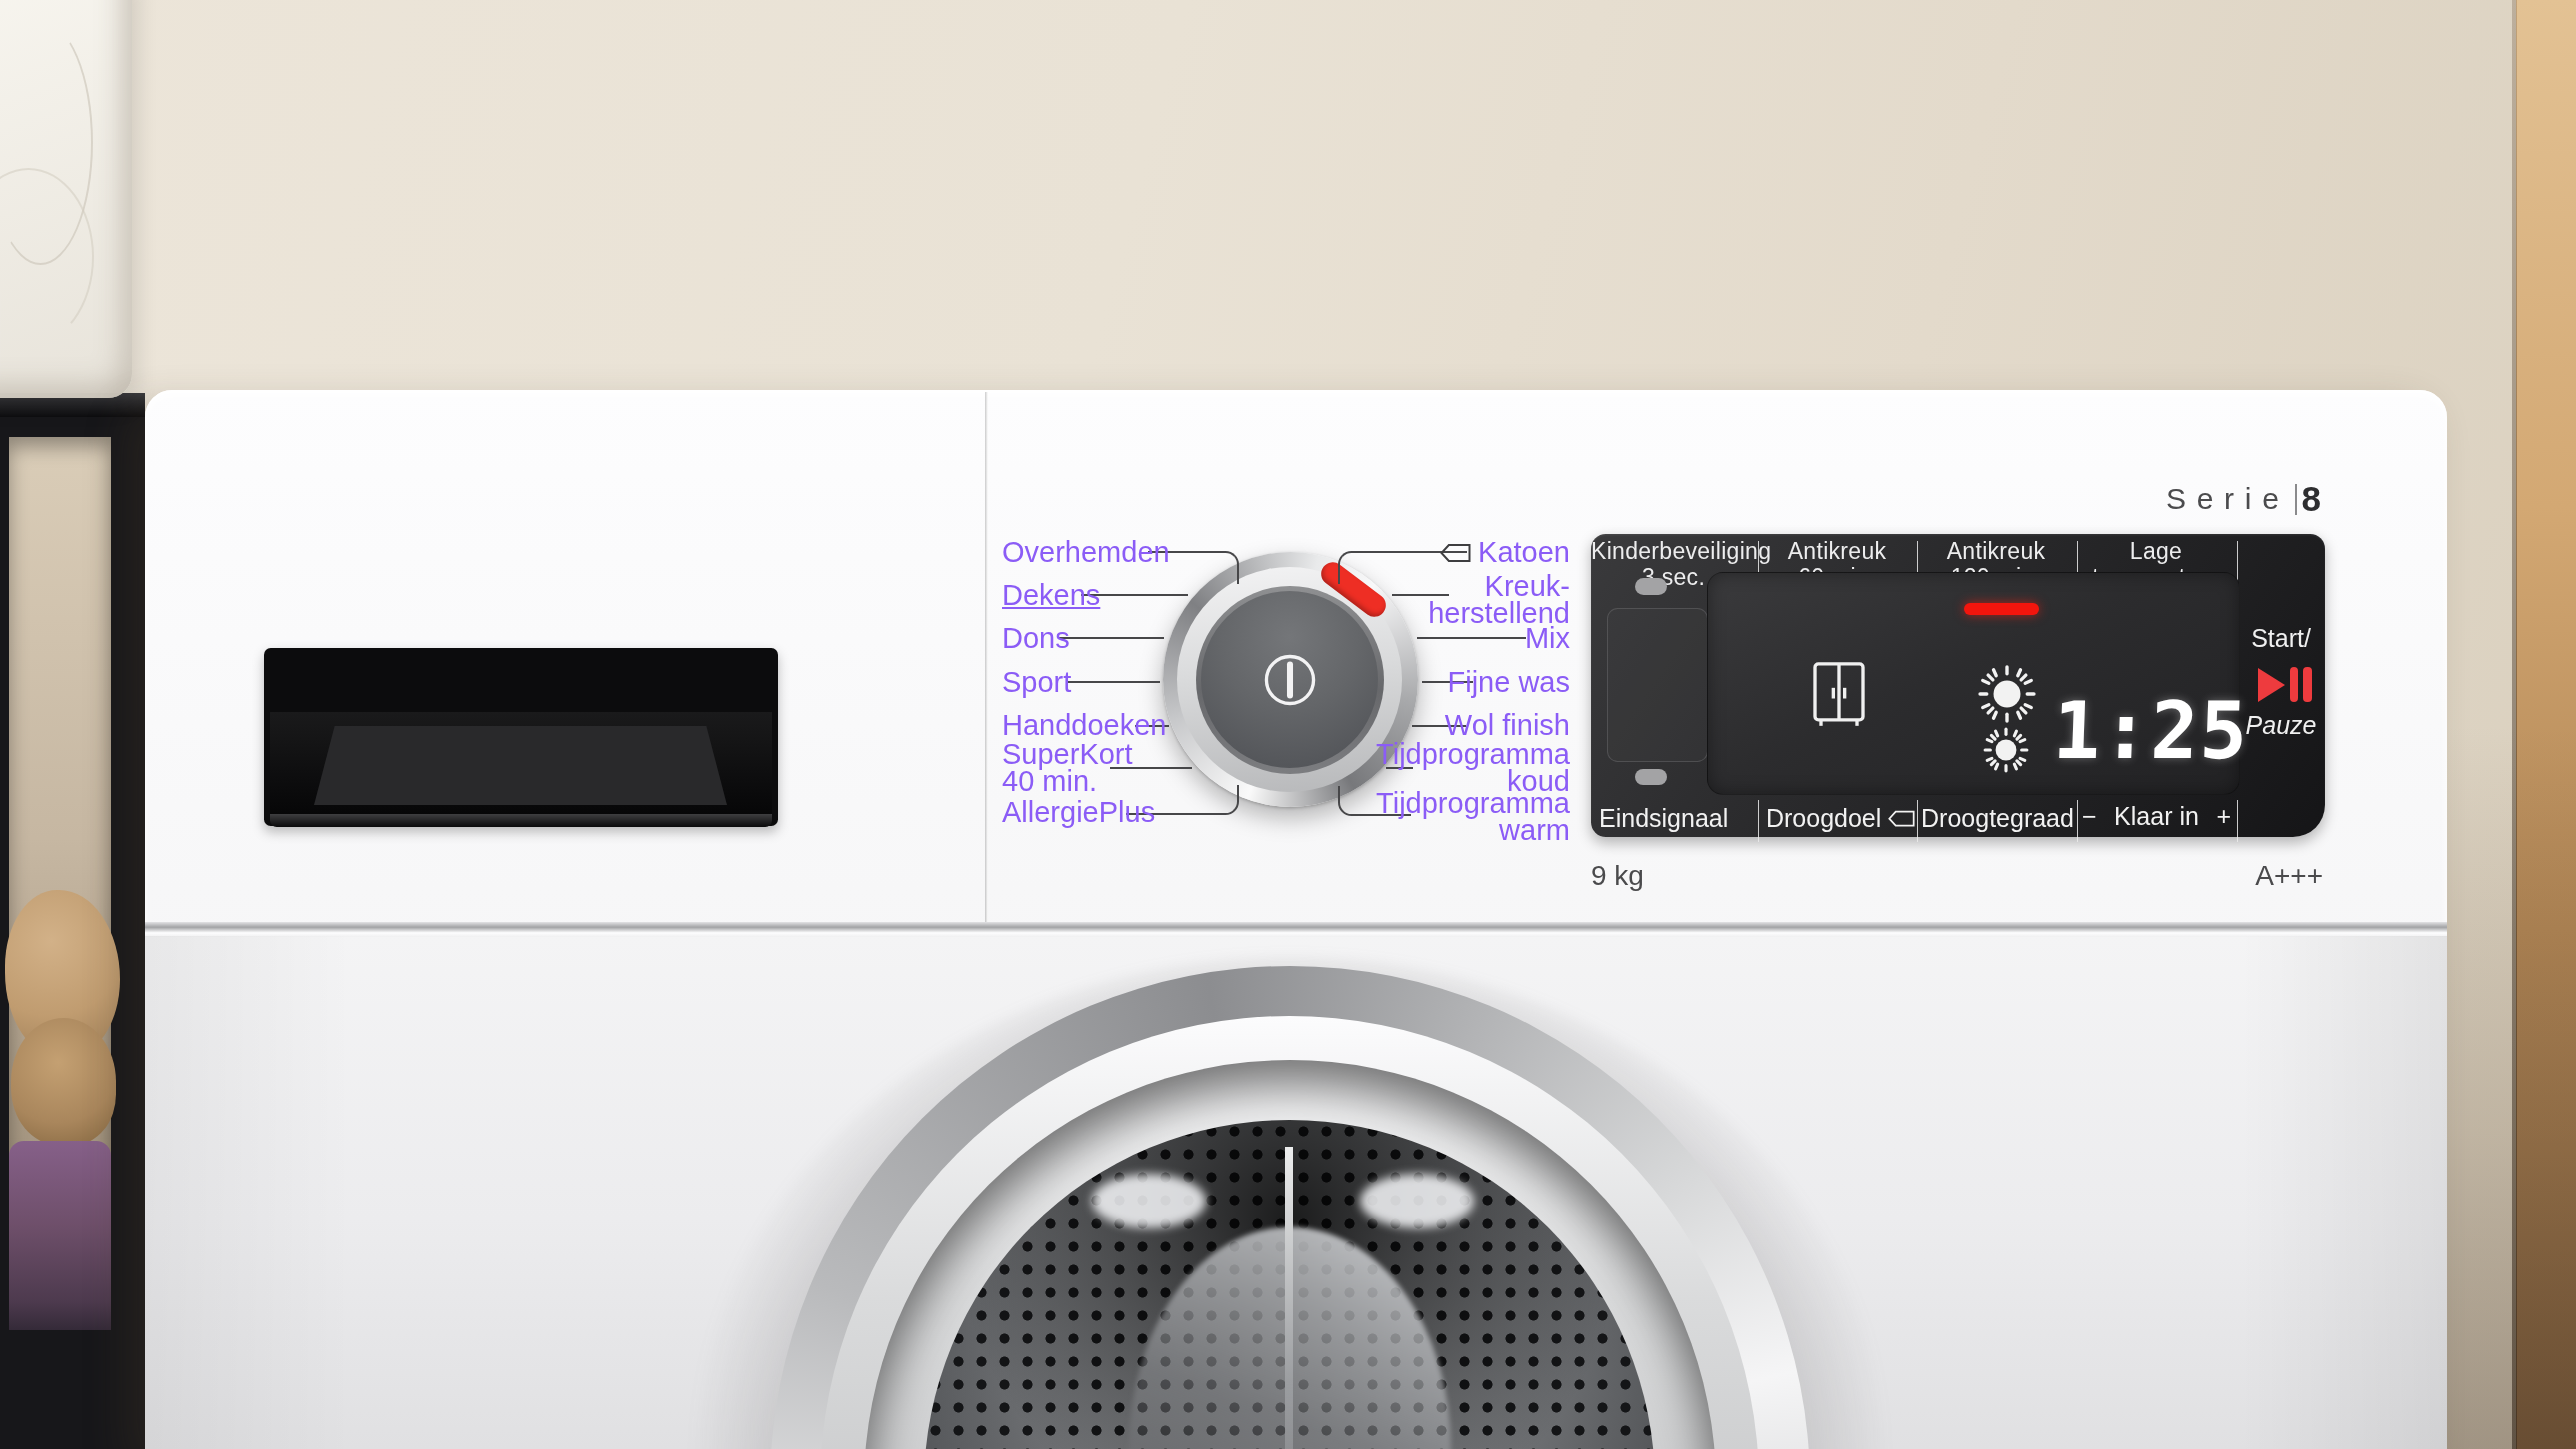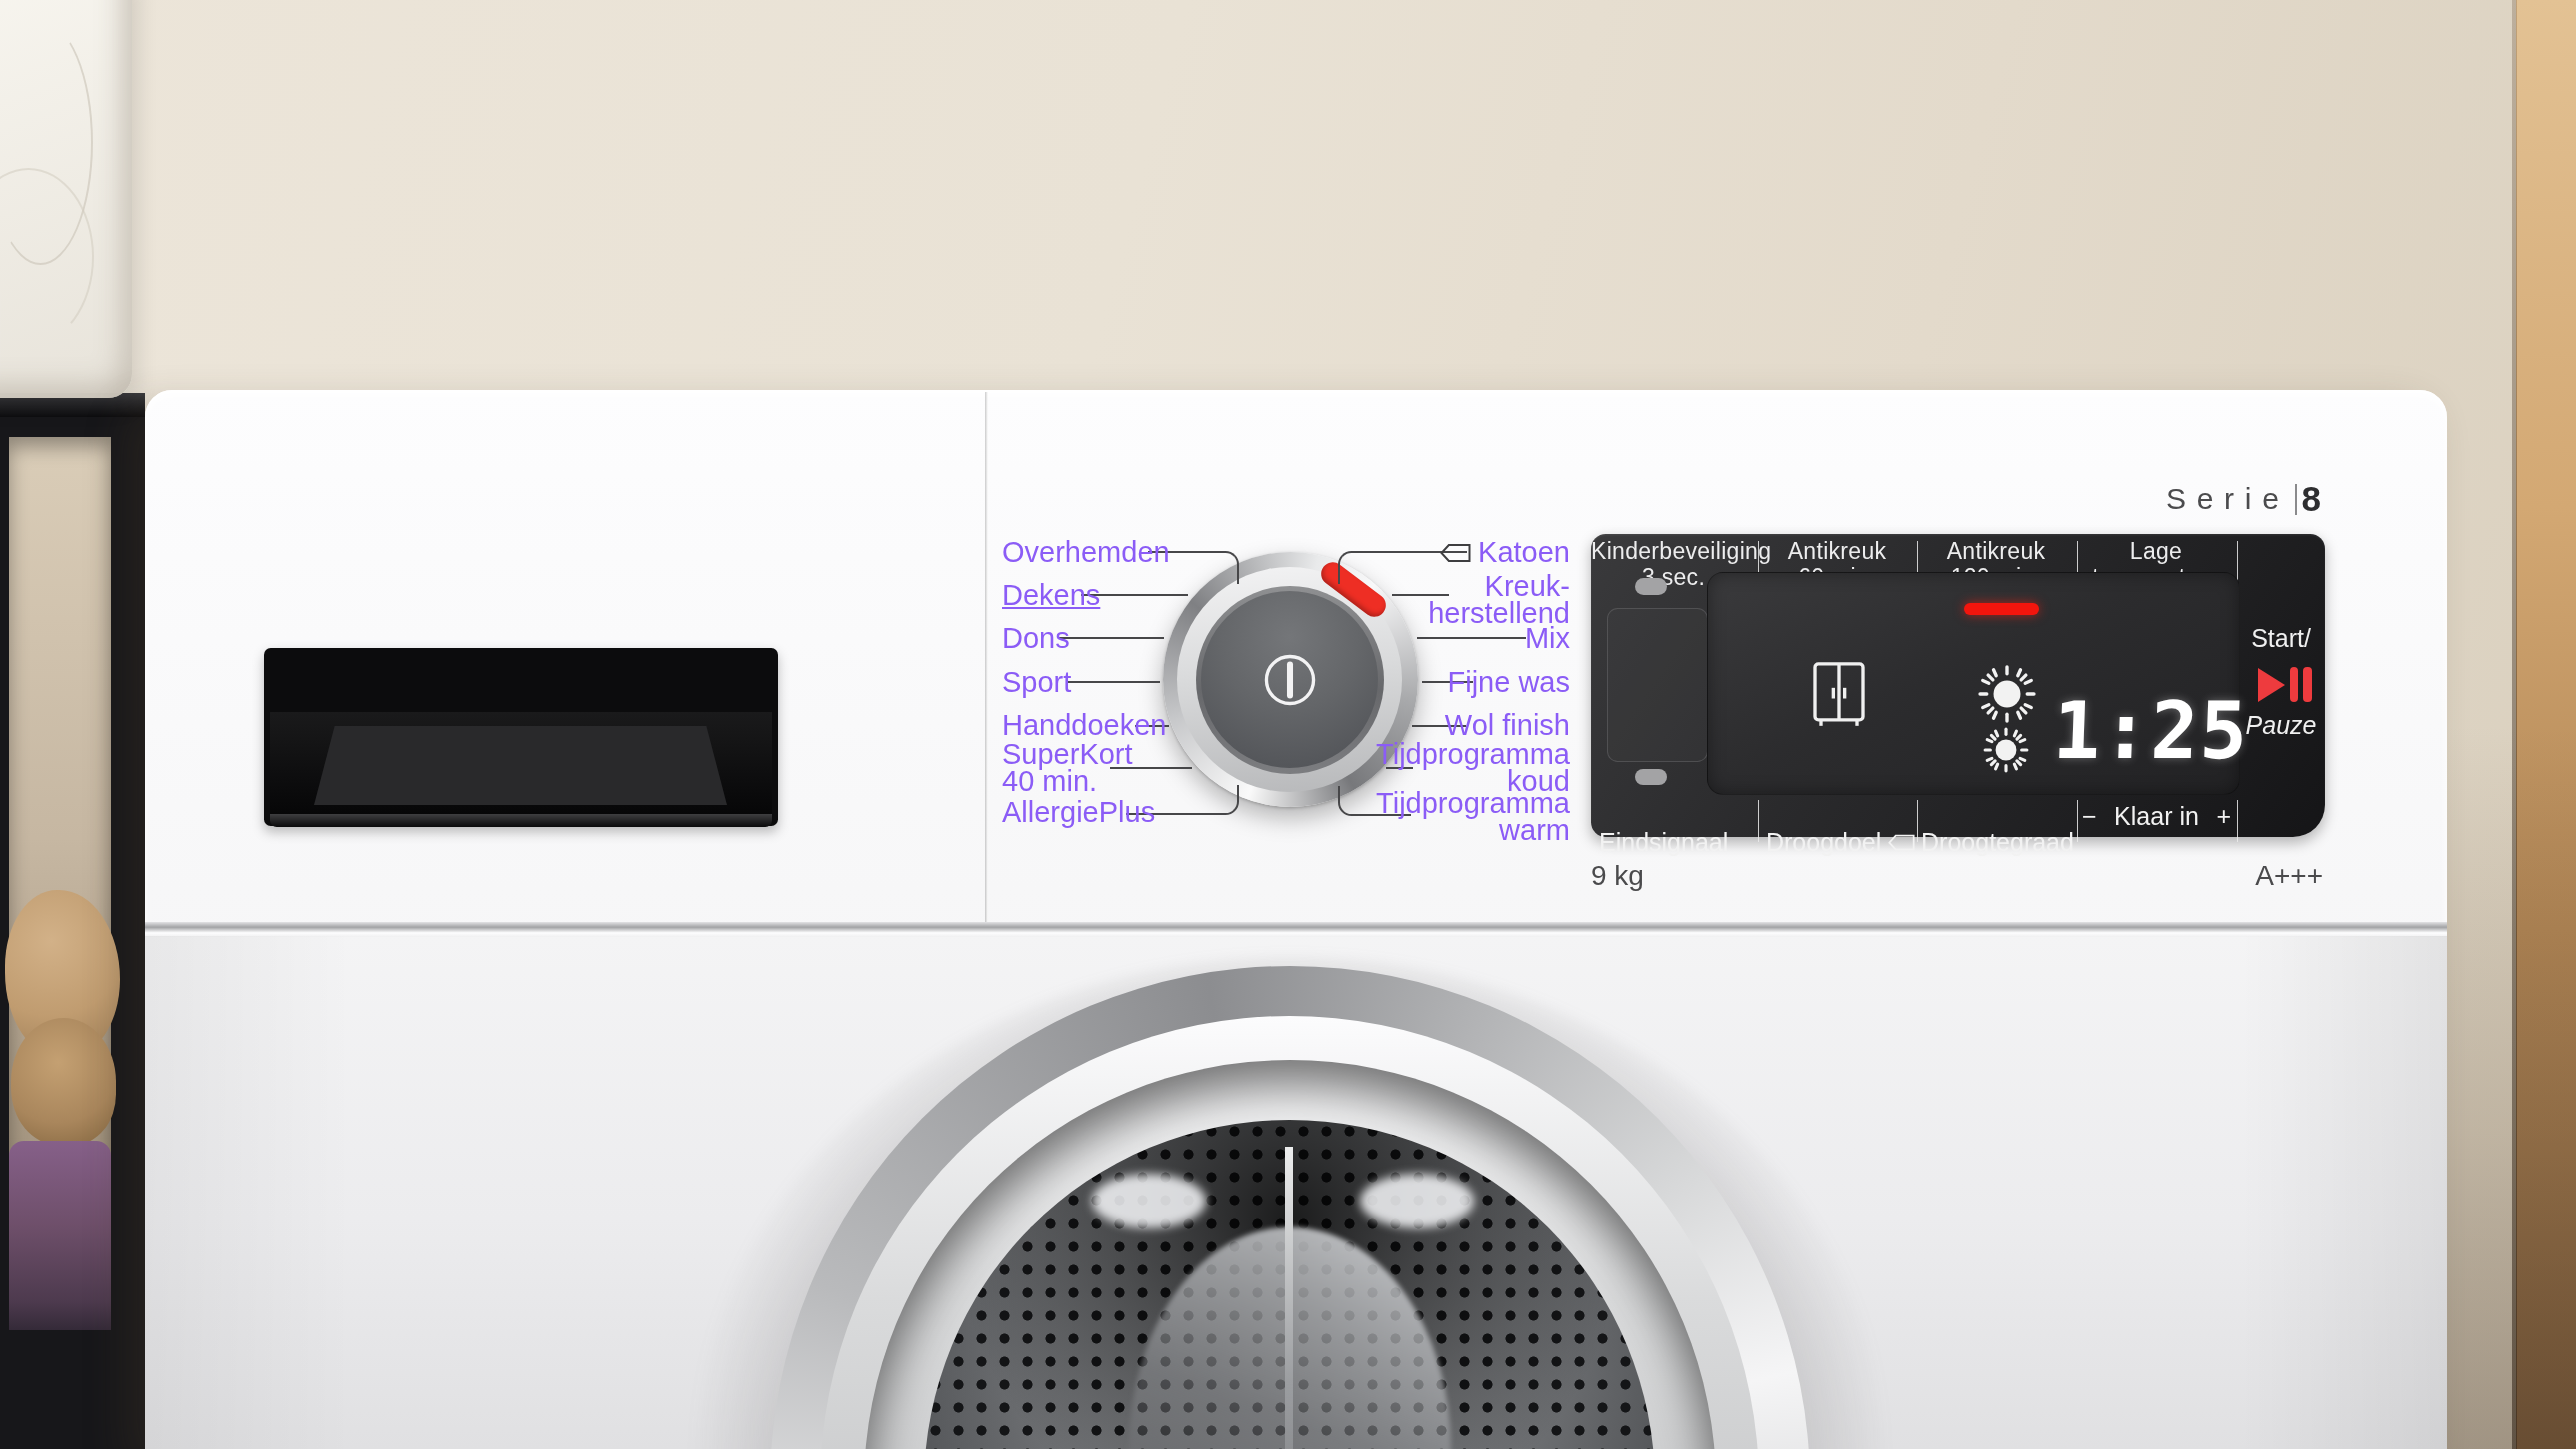--- a/index.html
+++ b/index.html
@@ -88,21 +88,21 @@
   .elbow-tl{border-top:2px solid #474749;border-left:2px solid #474749;border-top-left-radius:13.4px;}
   .elbow-bl{border-bottom:2px solid #474749;border-left:2px solid #474749;border-bottom-left-radius:13.4px;}
 
   
   .panel{left:1591px;top:534px;width:734px;height:303px;border-radius:14.8px 14.8px 32px 14.8px;
         background:linear-gradient(125deg,#3a3a3c 0%,#2a2a2c 40%,#1d1d1f 78%,#151517 100%);
         box-shadow:0 5.4px 13.4px rgba(0,0,0,.28),inset 0 1.3px 2px rgba(255,255,255,.08);}
   .tcell{top:538px;height:56px;color:#ededee;font-size:23px;line-height:26px;text-align:center;letter-spacing:0.3px;}
   .vdiv{top:541px;width:1.3px;height:50px;background:rgba(235,235,235,.85);}
   .vdivb{top:800px;width:1.3px;height:42px;background:rgba(235,235,235,.85);}
-  .bcell{top:805px;color:#f2f2f2;font-size:25px;line-height:27px;margin-top:24px;}
+  .bcell{top:805px;color:#f2f2f2;font-size:25px;line-height:27px;}
   .pill{background:#a3a3a5;border-radius:8.7px;}
   .tallbtn{left:1607px;top:608px;width:99px;height:152px;border-radius:10.7px;
         border:1.3px solid rgba(128,128,132,.35);background:rgba(255,255,255,.02);}
   .screen{left:1707px;top:572px;width:531px;height:221px;border-radius:16px;
         background:linear-gradient(155deg,#3a3a3c 0%,#2c2c2e 45%,#222224 100%);
         border:1.3px solid rgba(0,0,0,.45);box-shadow:inset 0 0 17.4px rgba(0,0,0,.38);}
   .redbar{left:1964px;top:603px;width:75px;height:12px;border-radius:6px;background:#f3150d;
         box-shadow:0 0 10.7px rgba(243,30,20,.65);}
   .time{left:2053px;top:692px;width:168px;text-align:right;color:#ffffff;
         font-family:"DejaVu Sans Mono",monospace;font-weight:bold;font-size:79px;line-height:1;

